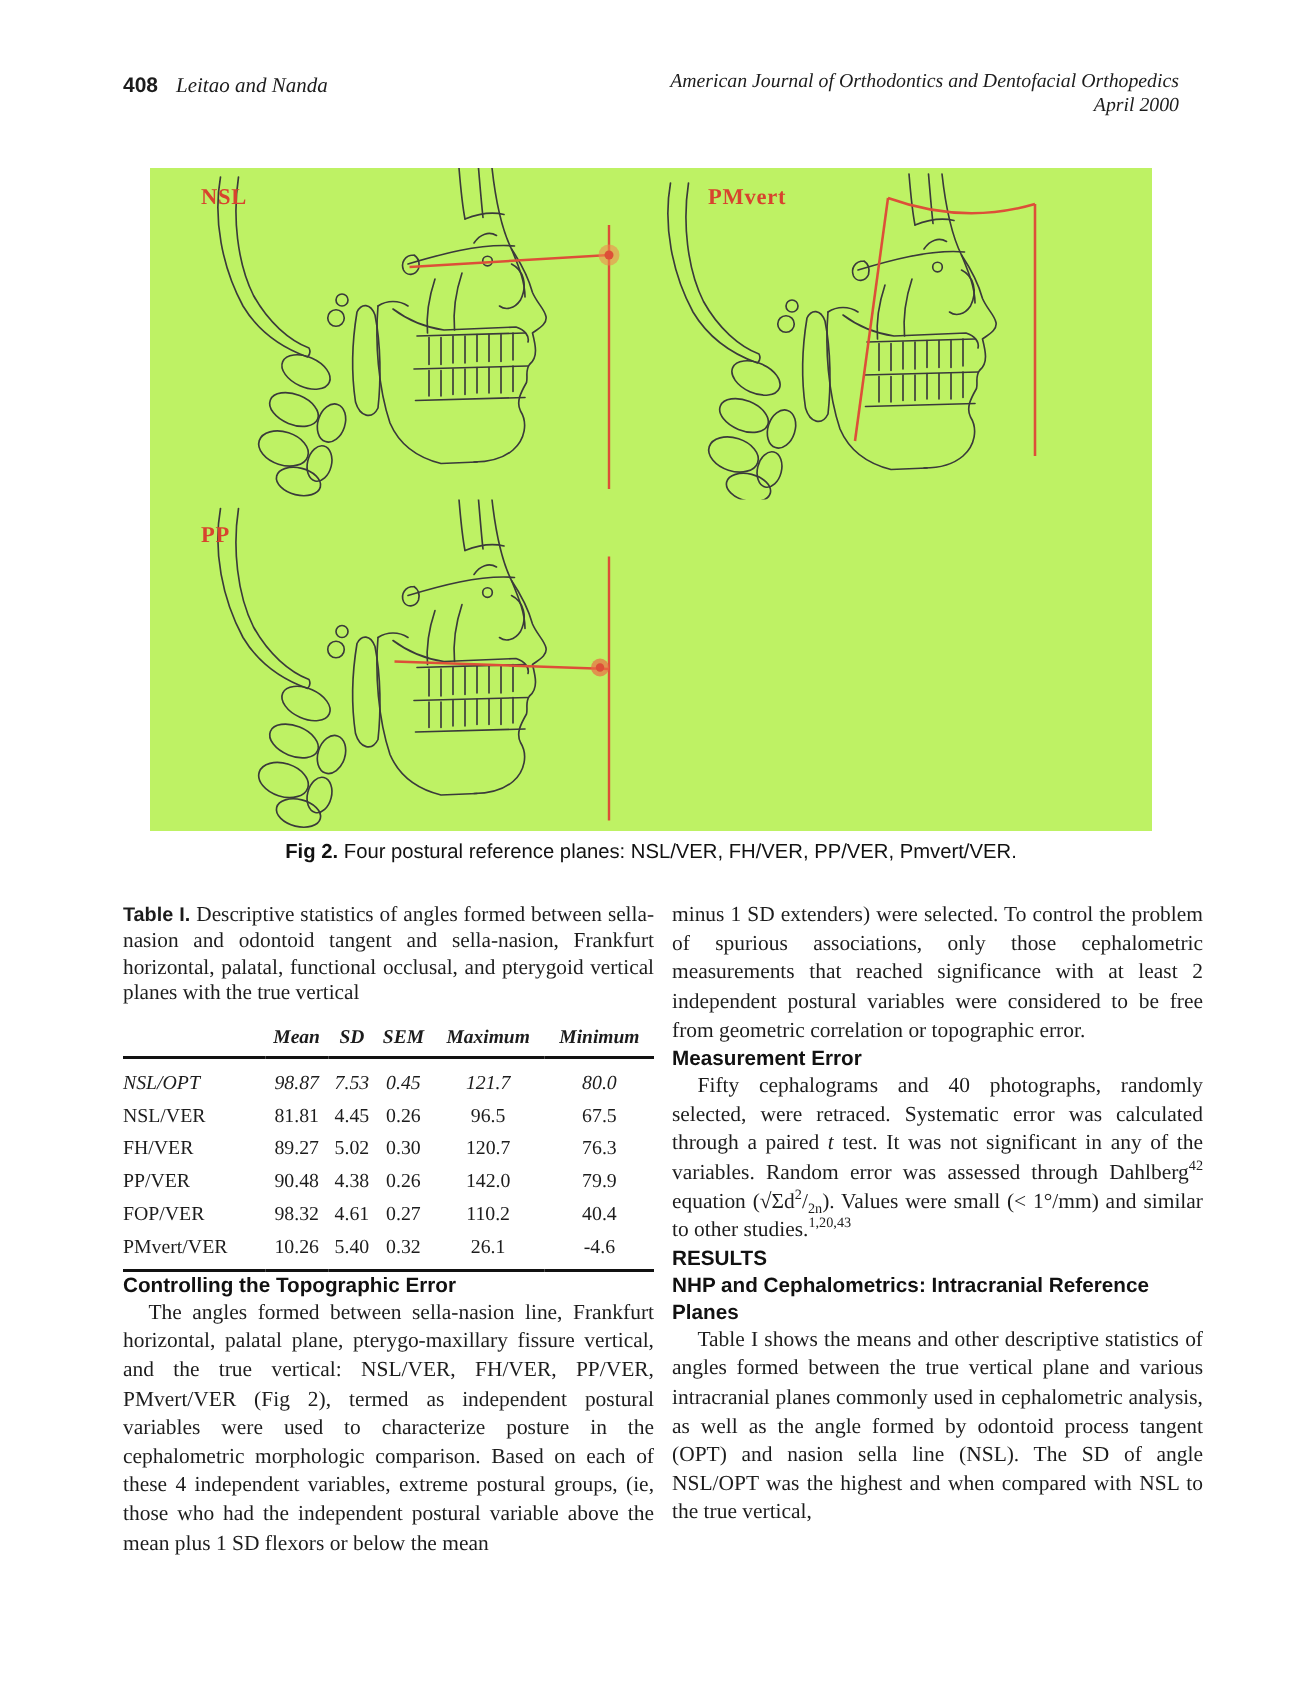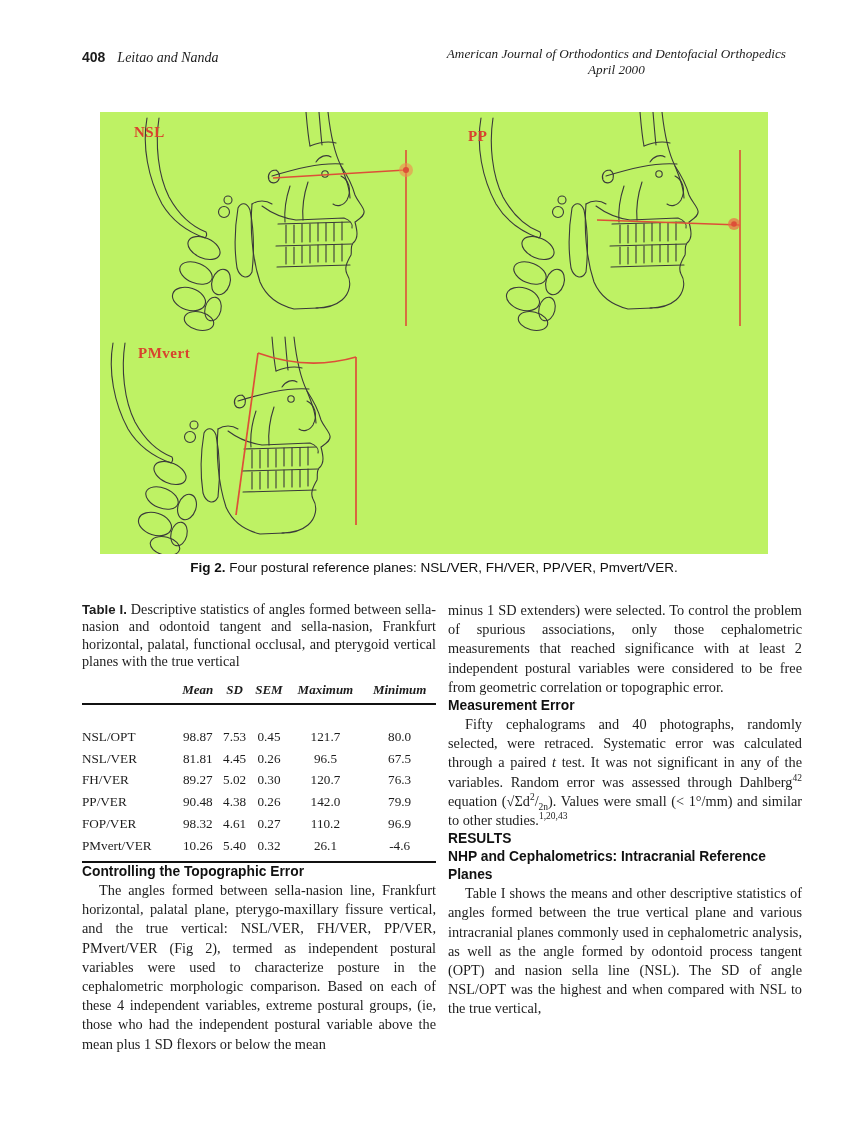--- a/index.html
+++ b/index.html
@@ -2,21 +2,21 @@
 <html><head>
 <meta charset="utf-8">
 <style>
   html,body{margin:0;padding:0;background:#fff;}
   .page{position:relative;width:866px;height:1102px;background:#ffffff;overflow:hidden;
         font-family:"Liberation Serif",serif;color:#1c1c1c;}
   
   .head-left{position:absolute;left:82px;top:48px;white-space:nowrap;}
   .folio{font-family:"Liberation Sans",sans-serif;font-weight:bold;font-size:14px;}
   .authors{font-style:italic;font-size:14px;margin-left:8px;}
-  .head-right{position:absolute;right:80px;top:46px;text-align:center;line-height:16px;}
+  .head-right{position:absolute;right:80px;top:46px;text-align:right;line-height:16px;}
   .jr{font-style:italic;font-size:13.2px;display:block;}
   
   .figure{position:absolute;left:100px;top:112px;width:668px;height:442px;background:#bef264;}
   .fig-grid{display:grid;grid-template-columns:334px 334px;grid-template-rows:221px 221px;width:668px;height:442px;}
   .quad{position:relative;width:334px;height:221px;}
   .quad svg{position:absolute;left:0;top:0;}
   .qlabel{position:absolute;font-family:"Liberation Serif",serif;font-weight:bold;font-size:15px;letter-spacing:.5px;}
   .fig-caption{position:absolute;left:100px;top:560px;width:668px;text-align:center;
                font-family:"Liberation Sans",sans-serif;font-size:13.5px;color:#111;}
   .fig-caption b{font-weight:bold;}
@@ -34,21 +34,21 @@
   .h-nhp{margin-bottom:9px;}
   
   .tbl-caption{margin:0 0 7px 0;font-size:14.2px;line-height:17.4px;text-align:justify;}
   .tbl-caption .tlabel{font-family:"Liberation Sans",sans-serif;font-weight:bold;font-size:13.2px;}
   table.stats{border-collapse:collapse;width:100%;font-size:13.2px;margin-bottom:0;}
   table.stats th{font-style:italic;font-weight:bold;font-size:13px;text-align:center;
                  padding:2px 0 4px 0;border-bottom:2.6px solid #111;}
   table.stats th.namecol{text-align:left;}
   table.stats td{padding:1.3px 0;text-align:center;}
   table.stats td.namecol{text-align:left;white-space:nowrap;}
-  table.stats tr.first td{padding-top:22px;}
+  table.stats tr.first td{padding-top:6px;font-style:italic;}
   table.stats tr.last td{padding-bottom:6px;border-bottom:2.6px solid #111;}
   .sup{vertical-align:super;font-size:9.5px;line-height:0;}
   .sub{vertical-align:sub;font-size:9.5px;line-height:0;}
   .it{font-style:italic;}
 </style>
 </head>
 <body>
 
 <div class="page">
 
@@ -122,43 +122,43 @@
           </g>
           <circle cx="306" cy="58" r="7" fill="#f08a4c" opacity="0.6" stroke="none"></circle>
           <circle cx="306" cy="58" r="3" fill="#dd4f38" stroke="none"></circle>
         </svg>
         <span class="qlabel" style="left:34px;top:12px;color:#d8432e;">NSL</span>
       </div>
 
 
       <div class="quad">
         <svg width="334" height="221" viewBox="0 0 334 221">
+          <use href="#skull" transform="translate(-34,4)"></use>
+          <g stroke="#dd4f38" stroke-width="1.7" fill="none">
+            <path d="M158,20 L136,182"></path>
+            <path d="M158,20 Q208,38 256,24"></path>
+            <path d="M256,24 V192"></path>
+          </g>
+        </svg>
+        <span class="qlabel" style="left:38px;top:12px;color:#d8432e;">PMvert</span>
+      </div>
+
+      <div class="quad">
+        <svg width="334" height="221" viewBox="0 0 334 221">
           <use href="#skull"></use>
           <g stroke="#dd4f38" stroke-width="1.6" fill="none">
             <path d="M163,108 L306,113"></path>
             <path d="M306,38 V214"></path>
           </g>
           <circle cx="300" cy="112" r="6" fill="#ec6b45" opacity="0.7" stroke="none"></circle>
           <circle cx="300" cy="112" r="2.8" fill="#dd4f38" stroke="none"></circle>
         </svg>
         <span class="qlabel" style="left:34px;top:16px;color:#d8432e;">PP</span>
       </div>
 
-      <div class="quad">
-        <svg width="334" height="221" viewBox="0 0 334 221">
-          <use href="#skull" transform="translate(-34,4)"></use>
-          <g stroke="#dd4f38" stroke-width="1.7" fill="none">
-            <path d="M158,20 L136,182"></path>
-            <path d="M158,20 Q208,38 256,24"></path>
-            <path d="M256,24 V192"></path>
-          </g>
-        </svg>
-        <span class="qlabel" style="left:38px;top:12px;color:#d8432e;">PMvert</span>
-      </div>
-
     </div>
   </div>
 
   <div class="fig-caption">
     <b>Fig 2.</b><span> Four postural reference planes: NSL/VER, FH/VER, PP/VER, Pmvert/VER.</span>
   </div>
 
   <div class="col col-left">
 
     <p class="tbl-caption">
@@ -208,21 +208,21 @@
           <td>0.26</td>
           <td>142.0</td>
           <td>79.9</td>
         </tr>
         <tr>
           <td class="namecol">FOP/VER</td>
           <td>98.32</td>
           <td>4.61</td>
           <td>0.27</td>
           <td>110.2</td>
-          <td>96.9</td>
+          <td>40.4</td>
         </tr>
         <tr class="last">
           <td class="namecol">PMvert/VER</td>
           <td>10.26</td>
           <td>5.40</td>
           <td>0.32</td>
           <td>26.1</td>
           <td>-4.6</td>
         </tr>
       </tbody>

